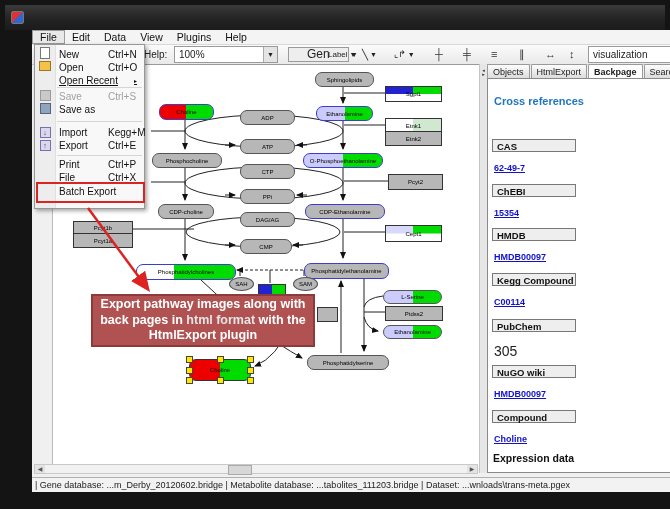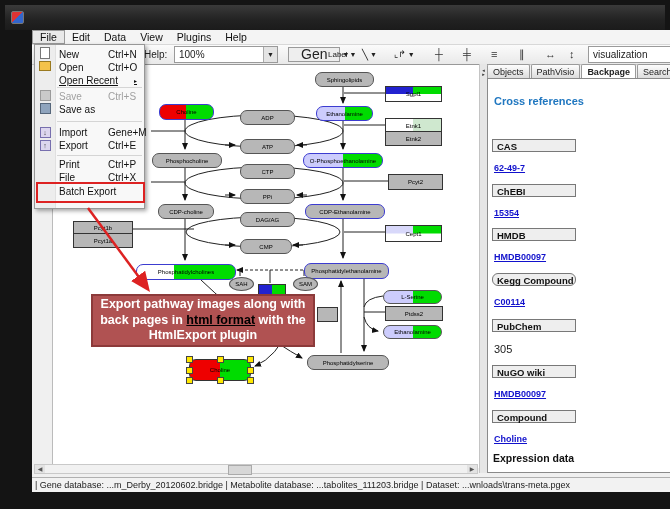--- a/index.html
+++ b/index.html
@@ -11,42 +11,42 @@
   
   #menubar{position:absolute;left:0;top:0;width:650px;height:14px;background:#f4f4f4;border-bottom:1px solid #d8d8d8;display:flex;font-size:10.5px;color:#111;}
   .menu-item{padding:0 7px;line-height:14px;}
   .menu-item.active{border:1px solid #9a9a9a;background:#e9e9e9;line-height:12px;}
   
   #toolbar{position:absolute;left:0;top:15px;width:650px;height:19px;background:linear-gradient(180deg,#fbfbfb,#e9e9e9);border-bottom:1px solid #c8c8c8;font-size:10px;color:#222;}
   .tb{position:absolute;top:1px;height:16px;display:flex;align-items:center;}
   .combo{border:1px solid #9a9a9a;background:#fff;height:15px;display:flex;align-items:center;font-size:10px;}
   .combo .val{padding:0 4px;flex:1;}
   .combo .dd{width:13px;height:100%;background:#e4e4e4;border-left:1px solid #aaa;text-align:center;font-size:7px;line-height:15px;}
-  .tbtn{border:1px solid #9a9a9a;background:#eee;height:13px;padding:0 12px;font-size:14px;display:flex;align-items:center;}
+  .tbtn{border:1px solid #9a9a9a;background:#eee;height:13px;padding:0 18px;font-size:12px;display:flex;align-items:center;}
   .caret{font-size:7px;margin-left:2px;}
   .icon-glyph{font-size:11px;color:#333;margin:0 7px;}
   
   #canvas{position:absolute;left:20px;top:34px;width:435px;height:403px;background:#fff;border-top:1px solid #999;border-left:1px solid #bbb;}
   #canvas svg{position:absolute;left:0;top:0;z-index:1;}
   .node{position:absolute;z-index:2;border:1px solid #555;border-radius:7px;background:#b7b7b7;display:flex;align-items:center;justify-content:center;font-size:6px;color:#000;white-space:nowrap;overflow:visible;}
   .node span{overflow:hidden;}
   .bblue{border-color:#3c3cd0;}
   .split-rg{background:linear-gradient(90deg,#ee0000 50%,#00dc00 50%);}
   .split-lg{background:linear-gradient(90deg,#ccccfc 50%,#00dc00 50%);}
   .split-wg{background:linear-gradient(90deg,#ffffff 38%,#00dc00 38%);}
   .ellipse{border-radius:50%;}
   .gene{position:absolute;z-index:2;border:1px solid #333;background:#b7b7b7;display:flex;align-items:center;justify-content:center;font-size:6px;color:#000;white-space:nowrap;}
   .gene.sgpl1{background-image:linear-gradient(90deg,#2222d0 50%,#00dc00 50%);background-size:100% 50%;background-repeat:no-repeat;background-color:#fff;}
   .gene.etnk1{background:linear-gradient(90deg,#ffffff 50%,#cfe8cf 50%);}
   .gene.cept1{background-image:linear-gradient(90deg,#d8d8fa 50%,#00dc00 50%);background-size:100% 50%;background-repeat:no-repeat;background-color:#fff;}
   .gene.pemt{background:linear-gradient(90deg,#2222d0 50%,#00dc00 50%);}
   .handle{position:absolute;width:5px;height:5px;background:#ffe800;border:1px solid #444;z-index:3;}
   
   #callout{position:absolute;left:38px;top:229px;width:224px;height:53px;z-index:10;background:#b05252;border:2px solid #8c3a3a;color:#fff;font-weight:bold;font-size:12.5px;text-align:center;line-height:1.25;display:flex;align-items:center;justify-content:center;padding:0 4px;box-sizing:border-box;}
-  #callout .green{color:#000000;text-decoration:underline;}
+  #callout .green{color:#e5e5e5;}
   
   #file-menu{position:absolute;left:2px;top:14px;width:109px;height:163px;background:#f8f8f8;border:1px solid #979797;box-shadow:2px 2px 4px rgba(0,0,0,.35);z-index:50;font-size:10px;color:#111;}
   #file-menu::before{content:"";position:absolute;left:0;top:0;bottom:0;width:20px;background:#ededed;border-right:1px solid #e0e0e0;}
   .fm-row{position:absolute;left:0;width:100%;height:12px;display:flex;align-items:center;}
   .fm-ic{width:20px;text-align:center;font-size:8px;position:relative;}
   .fm-label{flex:1;padding-left:4px;}
   .fm-short{width:36px;text-align:left;}
   .fm-sub{width:10px;font-size:6px;}
   .fm-sep{position:absolute;left:22px;right:2px;height:1px;background:#d5d5d5;}
   .fm-disabled{color:#a0a0a0;}
@@ -61,21 +61,21 @@
   
   #splitter{position:absolute;left:447px;top:34px;width:8px;height:409px;background:#e6e6e6;border-left:1px solid #c4c4c4;font-size:5px;color:#333;text-align:center;line-height:4px;padding-top:4px;box-sizing:border-box;}
   #sidebar{position:absolute;left:455px;top:34px;width:191px;height:409px;}
   .tabs{position:absolute;left:0;top:0;height:14px;display:flex;font-size:9px;color:#222;}
   .tab{border:1px solid #9a9a9a;border-bottom:none;background:linear-gradient(180deg,#fdfdfd,#dcdcdc);padding:0 5px;line-height:14px;margin-right:1px;border-radius:2px 2px 0 0;}
   .tab.active{background:#fff;font-weight:bold;position:relative;z-index:2;}
   #sb-content{position:absolute;left:0;top:14px;width:189px;height:393px;background:#fff;border:1px solid #8a8a8a;overflow:hidden;}
   #sb-heading{position:absolute;left:6px;top:16px;font-size:11px;font-weight:bold;color:#2077c0;}
   .sb-box{position:absolute;left:4px;width:84px;height:13px;border:1px solid #787878;background:#eeeeee;font-size:9.5px;font-weight:bold;color:#111;padding:1px 0 0 4px;box-sizing:border-box;white-space:nowrap;}
   .sb-link{position:absolute;left:6px;font-size:9px;font-weight:bold;color:#1111cc;text-decoration:underline;}
-  .sb-plain{position:absolute;left:6px;font-size:11px;color:#222;}
+  .sb-plain{position:absolute;left:6px;font-size:14px;color:#222;}
   #sb-footer{position:absolute;left:5px;top:373px;font-size:10.5px;font-weight:bold;color:#111;}
   
   #hscroll{position:absolute;left:2px;top:434px;width:444px;height:10px;background:#f1f1f1;border:1px solid #c9c9c9;box-sizing:border-box;}
   #hscroll .arr{position:absolute;top:0;width:10px;height:8px;font-size:6px;line-height:8px;text-align:center;color:#555;background:#e3e3e3;}
   #hthumb{position:absolute;left:193px;top:0;width:22px;height:8px;background:#d7d7d7;border:1px solid #aaa;}
   #statusbar{position:absolute;left:0;top:447px;width:650px;height:15px;background:#f2f2f2;border-top:1px solid #b0b0b0;font-size:9px;color:#222;line-height:15px;padding-left:3px;box-sizing:border-box;white-space:nowrap;}
 </style>
 </head>
 <body>
 
@@ -301,34 +301,34 @@
           <span>Export pathway images along with back pages in </span><span class="green">html format</span><span> with the HtmlExport plugin</span>
         </div>
       </div>
     </div>
 
     <div id="splitter">◂<br>▸</div>
 
     <div id="sidebar">
       <div class="tabs">
         <span class="tab">Objects</span>
-        <span class="tab">PathVisio</span>
+        <span class="tab">HtmlExport</span>
         <span class="tab active">Backpage</span>
         <span class="tab">Search</span>
         <span class="tab">Legend</span>
       </div>
       <div id="sb-content">
         <div id="sb-heading">Cross references</div>
         <div class="sb-box" style="top:60px;">CAS</div>
         <a class="sb-link" style="top:84px;">62-49-7</a>
         <div class="sb-box" style="top:105px;">ChEBI</div>
         <a class="sb-link" style="top:129px;">15354</a>
         <div class="sb-box" style="top:149px;">HMDB</div>
         <a class="sb-link" style="top:173px;">HMDB00097</a>
-        <div class="sb-box" style="top:194px;border-radius:6px;">Kegg Compound</div>
+        <div class="sb-box" style="top:194px;">Kegg Compound</div>
         <a class="sb-link" style="top:218px;">C00114</a>
         <div class="sb-box" style="top:240px;">PubChem</div>
         <span class="sb-plain" style="top:264px;">305</span>
         <div class="sb-box" style="top:286px;">NuGO wiki</div>
         <a class="sb-link" style="top:310px;">HMDB00097</a>
         <div class="sb-box" style="top:331px;">Compound</div>
         <a class="sb-link" style="top:355px;">Choline</a>
         <div id="sb-footer">Expression data</div>
       </div>
     </div>
@@ -365,21 +365,21 @@
       </div>
       <div class="fm-row" style="top:58px;">
         <span class="fm-ic"><span class="ic-save"></span></span>
         <span class="fm-label">Save as</span>
         <span class="fm-short"></span>
       </div>
       <div class="fm-sep" style="top:76px;"></div>
       <div class="fm-row" style="top:81px;">
         <span class="fm-ic"><span class="ic-port">↓</span></span>
         <span class="fm-label">Import</span>
-        <span class="fm-short">Gene+M</span>
+        <span class="fm-short">Kegg+M</span>
       </div>
       <div class="fm-row" style="top:94px;">
         <span class="fm-ic"><span class="ic-port">↑</span></span>
         <span class="fm-label">Export</span>
         <span class="fm-short">Ctrl+E</span>
       </div>
       <div class="fm-sep" style="top:110px;"></div>
       <div class="fm-row" style="top:113px;">
         <span class="fm-ic"></span>
         <span class="fm-label">Print</span>

